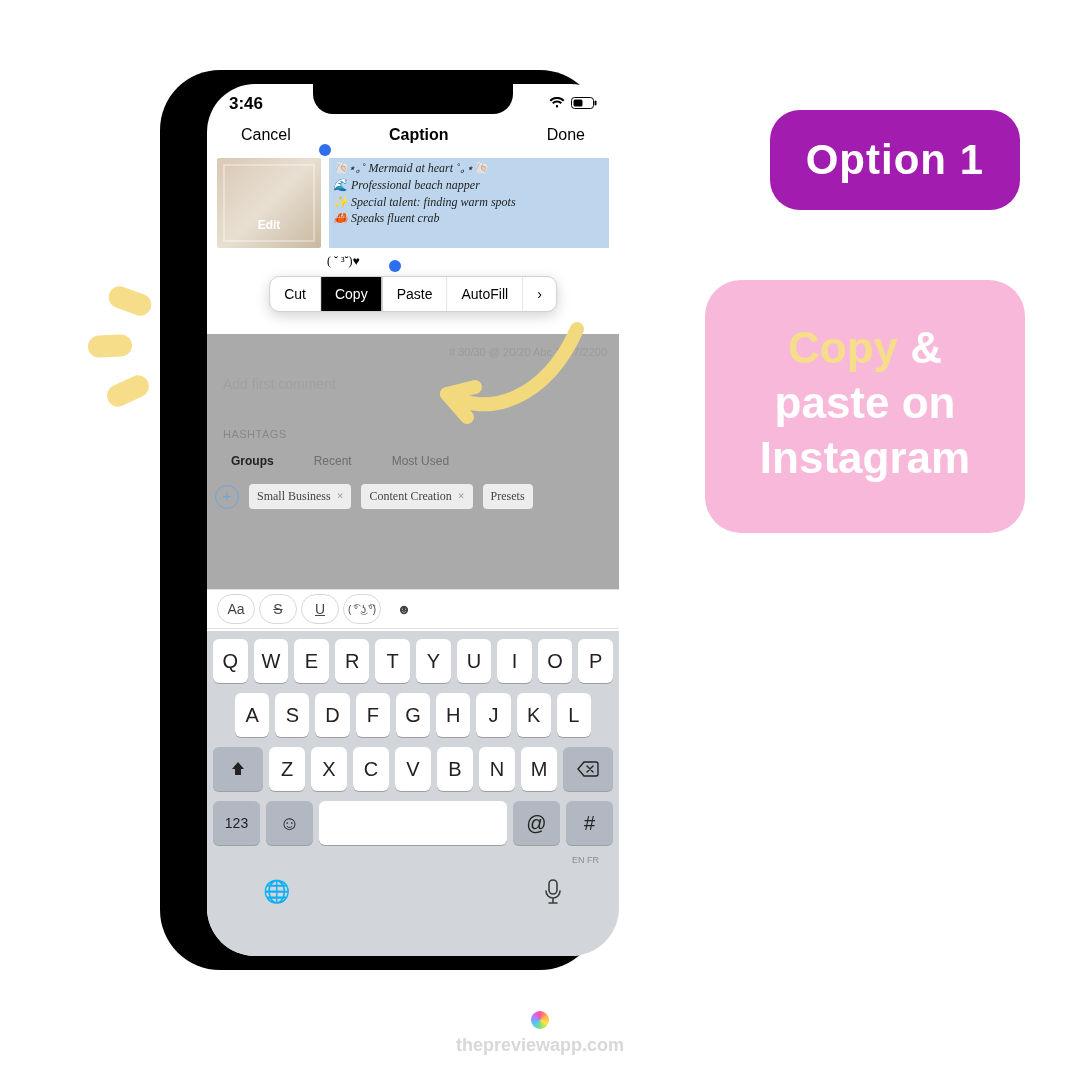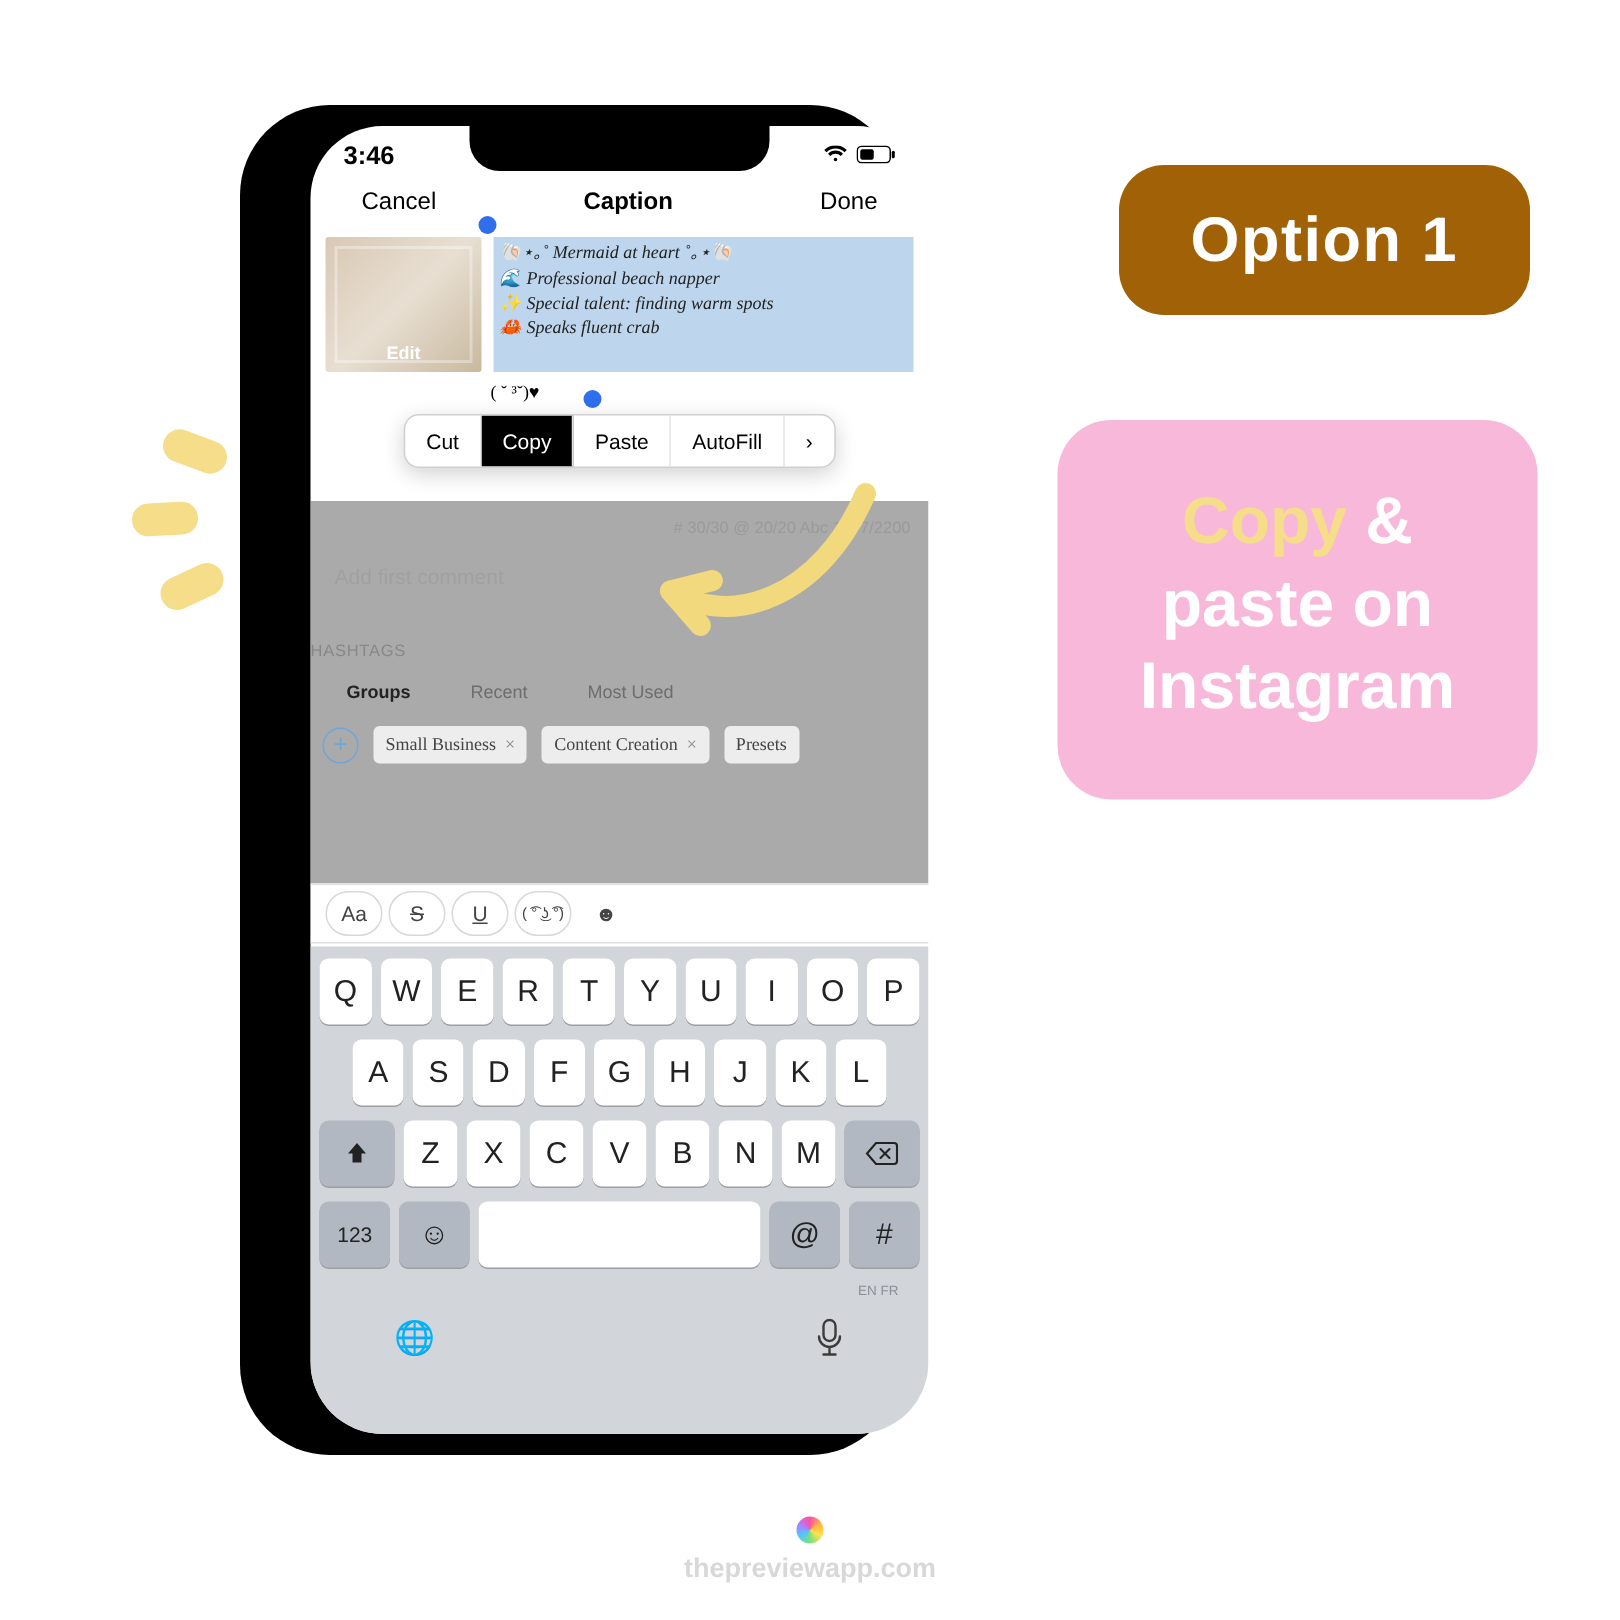--- a/index.html
+++ b/index.html
@@ -28,25 +28,25 @@
   }
   .sparks span:nth-child(1){ transform: rotate(20deg); top:0; left:40px;}
   .sparks span:nth-child(2){ transform: rotate(-3deg); top:45px; left:20px;}
   .sparks span:nth-child(3){ transform: rotate(-25deg); top:90px; left:38px;}
 
   
   .badge {
     position: absolute;
     right: 60px;
     top: 110px;
-    background: #a16207;
+    background: #a21caf;
     color: #ffffff;
     font-weight: 900;
     font-size: 42px;
-    padding: 26px 48px;
+    padding: 26px 36px;
     border-radius: 30px;
     letter-spacing: 1px;
     font-family: "Arial Rounded MT Bold", "Arial Black", sans-serif;
   }
 
   
   .pink-card {
     position: absolute;
     right: 55px;
     top: 280px;
@@ -127,21 +127,21 @@
     background: linear-gradient(135deg,#d9c8b4 0%, #e8dfd2 50%, #c8b89e 100%);
     border-radius: 2px;
     position: relative;
     flex-shrink: 0;
     display:flex;
     align-items:flex-end;
     justify-content:center;
     color:#fff;
     font-size:12px;
     font-weight:600;
-    padding-bottom:6px;
+    padding-bottom:16px;
   }
   .thumb::before{
     content:"";
     position:absolute;
     inset:6px;
     border:2px solid rgba(255,255,255,.35);
   }
   .caption-text {
     flex: 1;
     background: #bed6ed;
@@ -203,21 +203,21 @@
     padding: 4px 12px;
     font-size: 11px;
     color: #9a9a9a;
   }
   .first-comment{
     padding: 14px 16px;
     color: #a0a0a0;
     font-size:14px;
   }
   .section-label{
-    padding: 22px 0 8px;
+    padding: 22px 16px 8px;
     font-size: 11px;
     color: #888;
     letter-spacing: .5px;
   }
   .tab-row{
     display:flex;
     gap: 40px;
     padding: 6px 24px;
     font-size: 12px;
     color:#6d6d6d;

